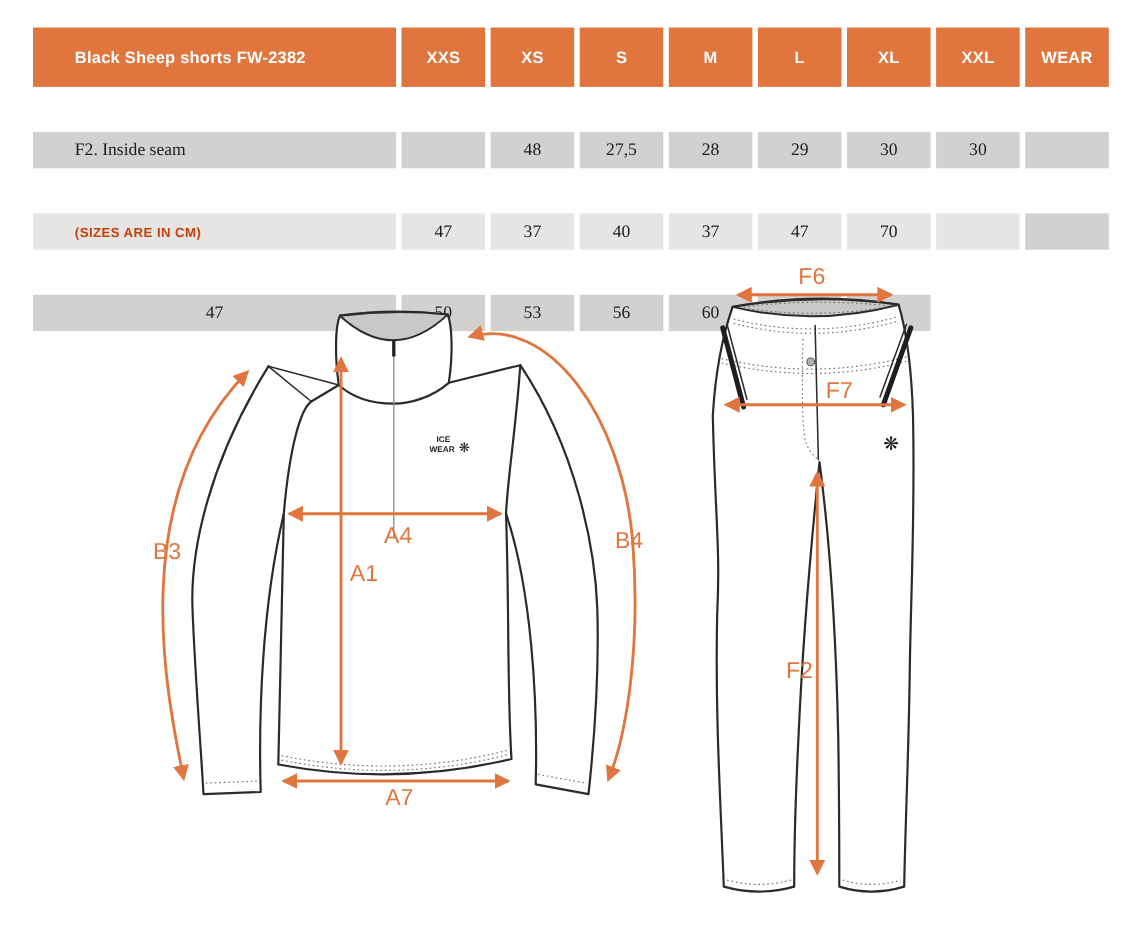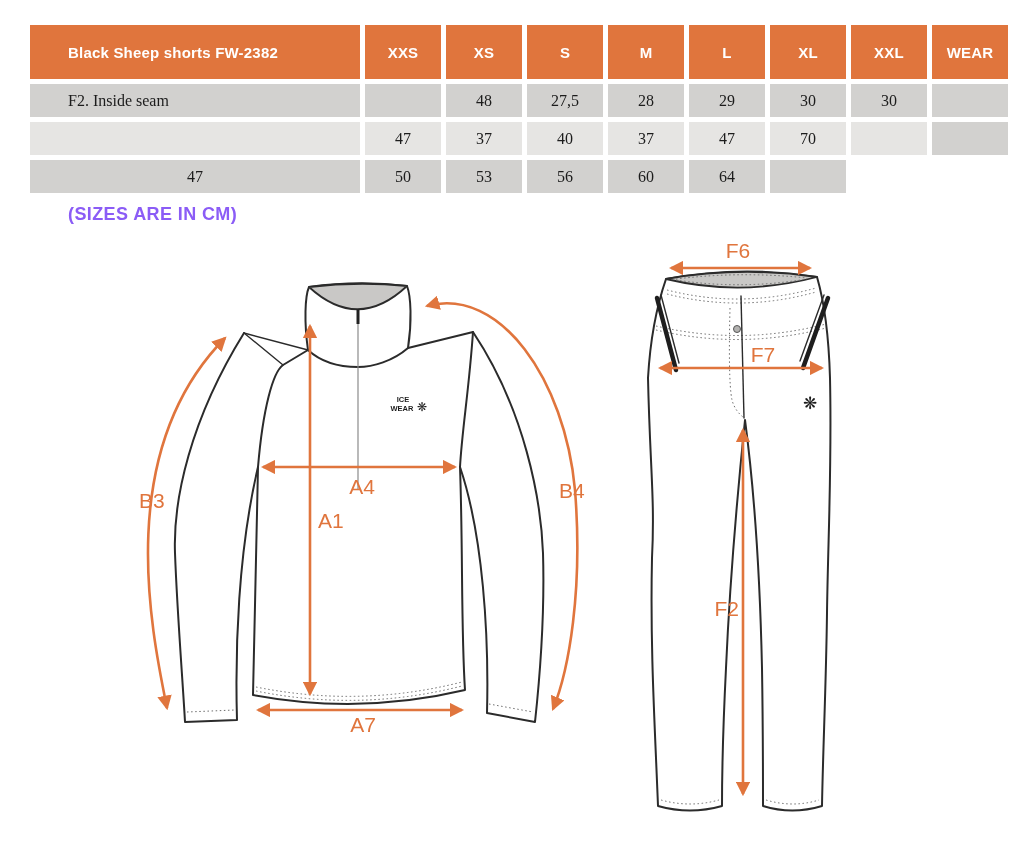--- a/index.html
+++ b/index.html
@@ -16,29 +16,29 @@
     gap:5px;
   }
   .cell{display:flex;align-items:center;justify-content:center;}
   .th{
     background:#E0753D;color:#ffffff;height:54px;
     font-weight:bold;font-size:15px;letter-spacing:.2px;
   }
   .th.title-cell{justify-content:flex-start;padding-left:38px;}
   .td{
     height:33px;font-family:"Liberation Serif",serif;
-    font-size:16px;color:#1c1c1c;
+    font-size:16px;color:#1c1c1c;margin-top:36px;
   }
   .td.row-label{justify-content:flex-start;padding-left:38px;}
   .row-dark{background:#D2D1CF;}
   .row-light{background:#E6E5E3;}
   
   .units-note{
     position:absolute;left:68px;top:204px;
-    color:#8b5cf6;font-size:18px;font-weight:bold;letter-spacing:.4px;
+    color:#c2410c;font-size:12px;font-weight:bold;letter-spacing:.4px;
   }
   
   .shirt-svg{position:absolute;left:105px;top:260px;}
   .pants-svg{position:absolute;left:630px;top:238px;}
   .outline{fill:#ffffff;stroke:#2b2b2b;stroke-width:2;stroke-linejoin:round;stroke-linecap:round;}
   .seam{fill:none;stroke:#2b2b2b;stroke-width:1.4;stroke-linecap:round;}
   .stitch{fill:none;stroke:#6d6d6d;stroke-width:1;stroke-dasharray:1.5 2.6;}
   .grayfill{fill:#C9C8C6;stroke:#2b2b2b;stroke-width:1.8;stroke-linejoin:round;}
   .arrow{fill:none;stroke:#E0753D;stroke-width:2.6;}
   .mlabel{fill:#E0753D;font-family:"Liberation Sans",sans-serif;font-size:21px;}

